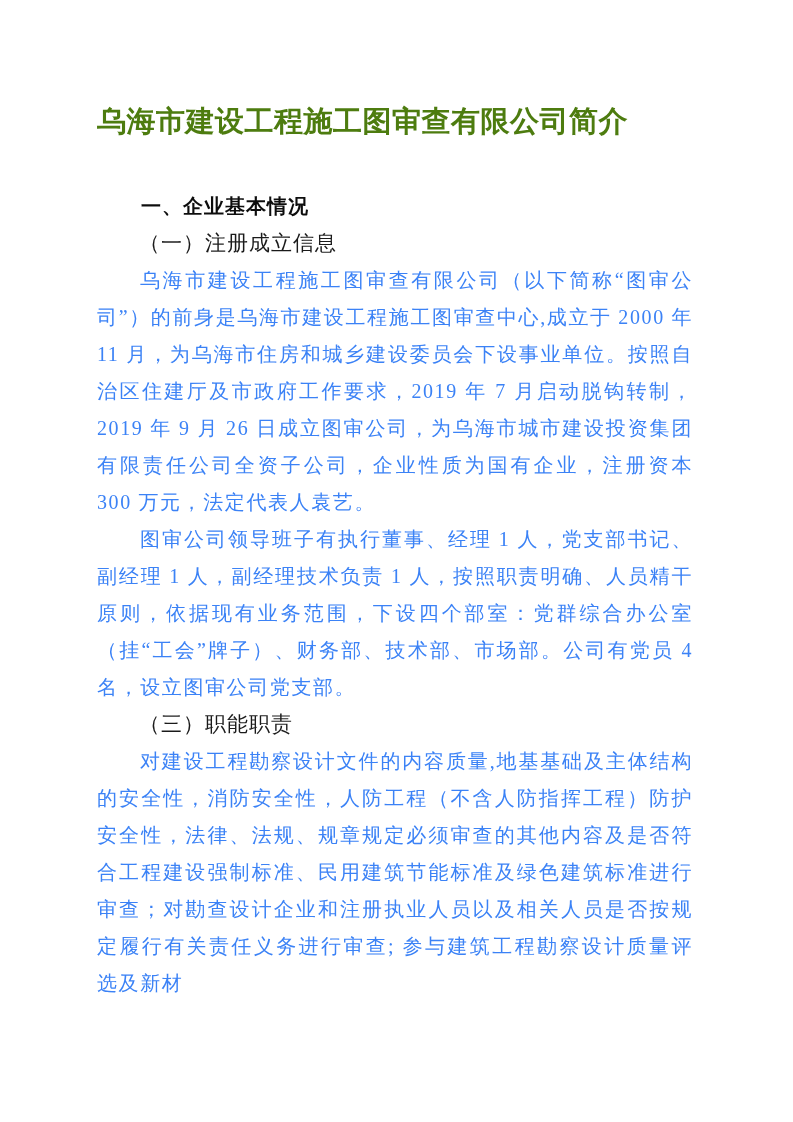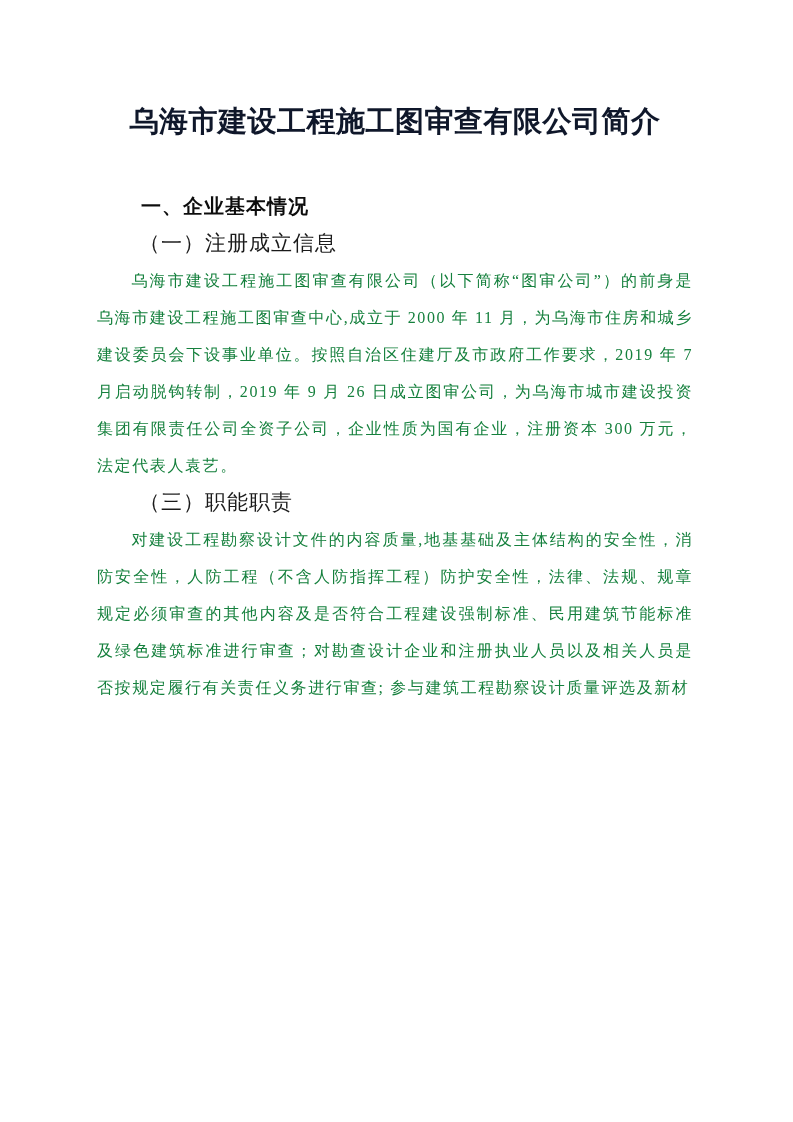--- a/index.html
+++ b/index.html
@@ -21,23 +21,23 @@
     background: #ffffff;
     color: #151515;
     padding: 98px 100px 0 97px;
   }
 
   .doc-title {
     font-family: Liberation Sans, sans-serif;
     font-weight: bold;
     font-size: 29px;
     line-height: 46px;
-    text-align: center;
+    text-align: left;
     letter-spacing: 0.5px;
-    color: #0f172a;
+    color: #4d7c0f;
     margin-bottom: 44px;
   }
 
   .section-heading {
     font-family: "Liberation Sans", sans-serif;
     font-weight: bold;
     font-size: 20px;
     line-height: 37px;
     letter-spacing: 1px;
     padding-left: 44px;
@@ -48,41 +48,42 @@
     font-family: "Liberation Serif", serif;
     font-weight: normal;
     font-size: 21px;
     line-height: 37px;
     letter-spacing: 1px;
     padding-left: 42px;
     color: #1a1a1a;
   }
 
   .body-para {
-    font-size: 16px;
+    font-size: 20px;
     line-height: 37px;
     letter-spacing: 1.6px;
     text-align: justify;
     text-justify: inter-ideograph;
     text-indent: 2.15em;
-    color: #15803d;
+    color: #3b82f6;
   }
 </style>
 </head>
 <body>
 
 <div class="page">
 
   <h1 class="doc-title">乌海市建设工程施工图审查有限公司简介</h1>
 
   <h2 class="section-heading">一、企业基本情况</h2>
 
   <h3 class="subheading">（一）注册成立信息</h3>
 
   <p class="body-para">乌海市建设工程施工图审查有限公司（以下简称“图审公司”）的前身是乌海市建设工程施工图审查中心,成立于 2000 年 11 月，为乌海市住房和城乡建设委员会下设事业单位。按照自治区住建厅及市政府工作要求，2019 年 7 月启动脱钩转制，2019 年 9 月 26 日成立图审公司，为乌海市城市建设投资集团有限责任公司全资子公司，企业性质为国有企业，注册资本 300 万元，法定代表人袁艺。</p>
 
 
+  <p class="body-para">图审公司领导班子有执行董事、经理 1 人，党支部书记、副经理 1 人，副经理技术负责 1 人，按照职责明确、人员精干原则，依据现有业务范围，下设四个部室：党群综合办公室（挂“工会”牌子）、财务部、技术部、市场部。公司有党员 4 名，设立图审公司党支部。</p>
 
   <h3 class="subheading">（三）职能职责</h3>
 
   <p class="body-para">对建设工程勘察设计文件的内容质量,地基基础及主体结构的安全性，消防安全性，人防工程（不含人防指挥工程）防护安全性，法律、法规、规章规定必须审查的其他内容及是否符合工程建设强制标准、民用建筑节能标准及绿色建筑标准进行审查；对勘查设计企业和注册执业人员以及相关人员是否按规定履行有关责任义务进行审查; 参与建筑工程勘察设计质量评选及新材</p>
 
 </div>
 
 </body></html>

